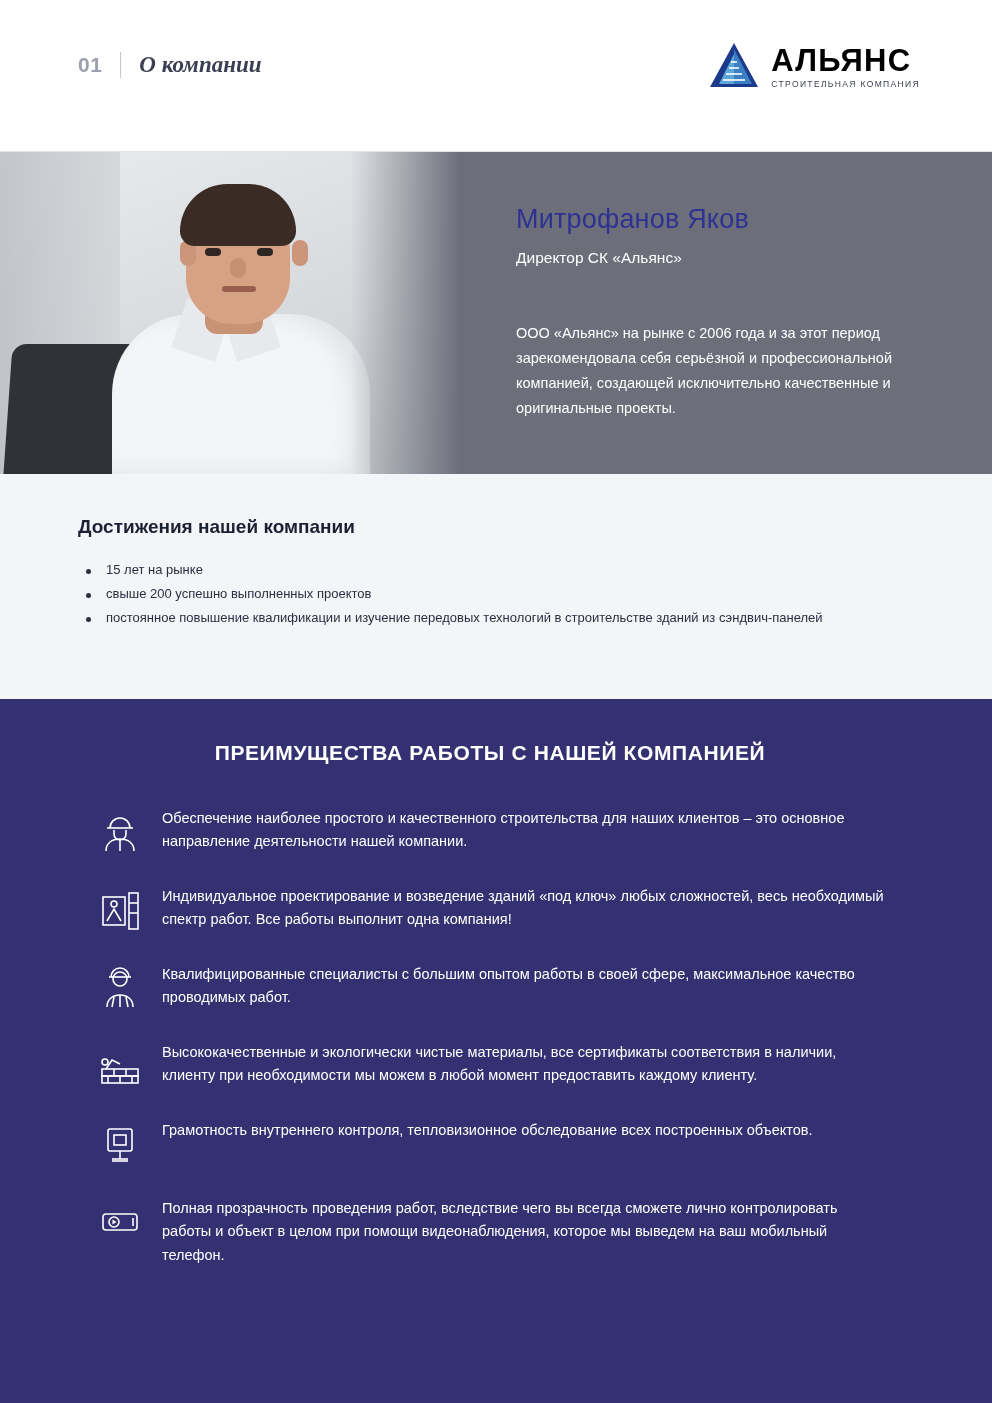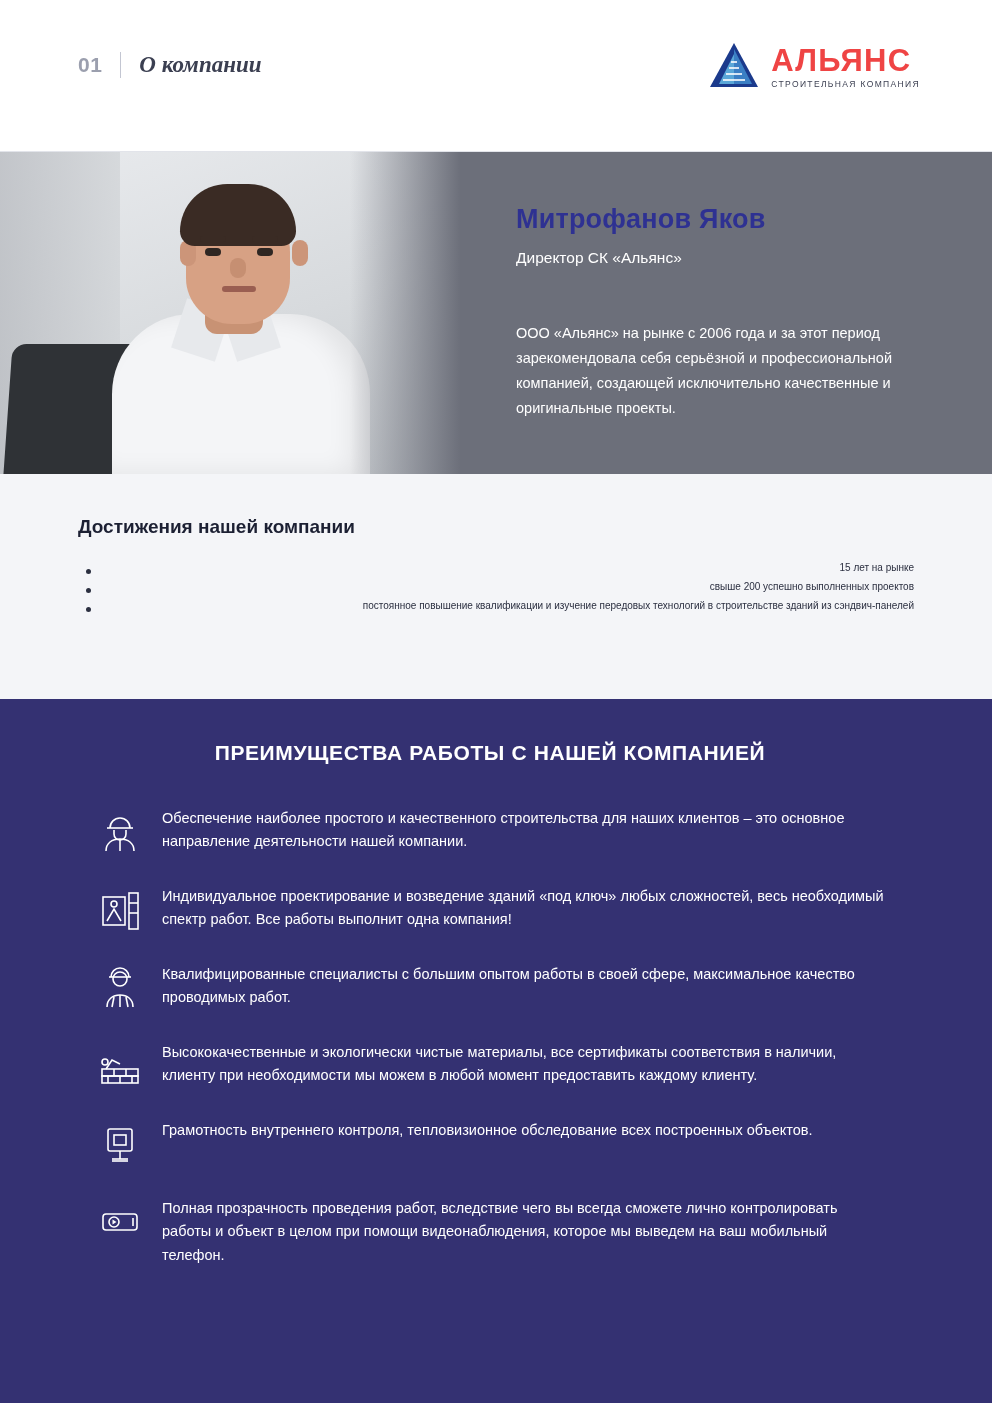--- a/index.html
+++ b/index.html
@@ -56,21 +56,21 @@
     top: 40px;
     display: flex;
     align-items: center;
     gap: 10px;
   }
   .logo-mark { width: 54px; height: 54px; }
   .logo-text { line-height: 1; }
   .logo-name {
     font-size: 31px;
     font-weight: bold;
-    color: #ef4444;
+    color: #000000;
     letter-spacing: 1.2px;
   }
   .logo-sub {
     font-size: 8.5px;
     letter-spacing: 1.35px;
     color: #3b3f51;
     margin-top: 4px;
     text-align: right;
   }
 
@@ -166,21 +166,21 @@
 
   .director-info {
     position: absolute;
     left: 516px;
     top: 0;
     width: 420px;
     padding-top: 52px;
   }
   .director-name {
     font-size: 27px;
-    font-weight: bold;
+    font-weight: normal;
     color: #2e3192;
     letter-spacing: .2px;
   }
   .director-role {
     margin-top: 14px;
     font-size: 15.5px;
     color: #ffffff;
   }
   .director-desc {
     margin-top: 54px;
@@ -199,25 +199,24 @@
   .ach-title {
     font-size: 19px;
     font-weight: bold;
     color: #1c2033;
     margin-bottom: 22px;
   }
   .ach-list { list-style: none; }
   .ach-list li {
     position: relative;
     padding-left: 28px;
-    font-size: 10px;
+    font-size: 13px;
     line-height: 1.52;
     color: #2b2f40;
     margin-bottom: 4px;
-    text-align: right;
   }
   .ach-list li::before {
     content: "";
     position: absolute;
     left: 8px; top: 9px;
     width: 5px; height: 5px;
     border-radius: 50%;
     background: #2b2f40;
   }
 

